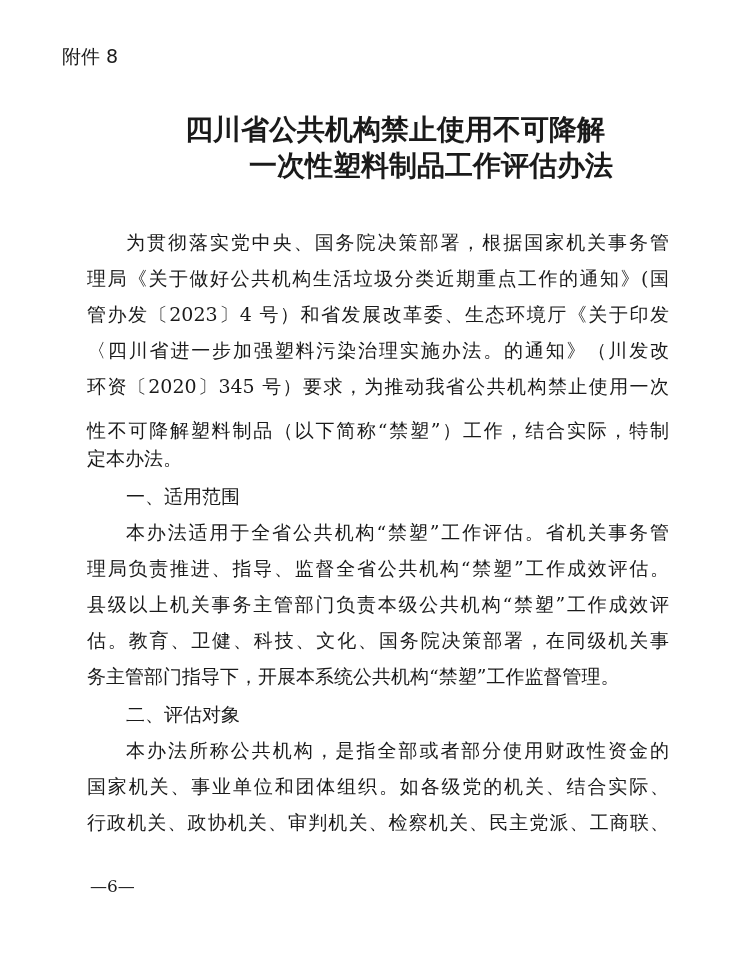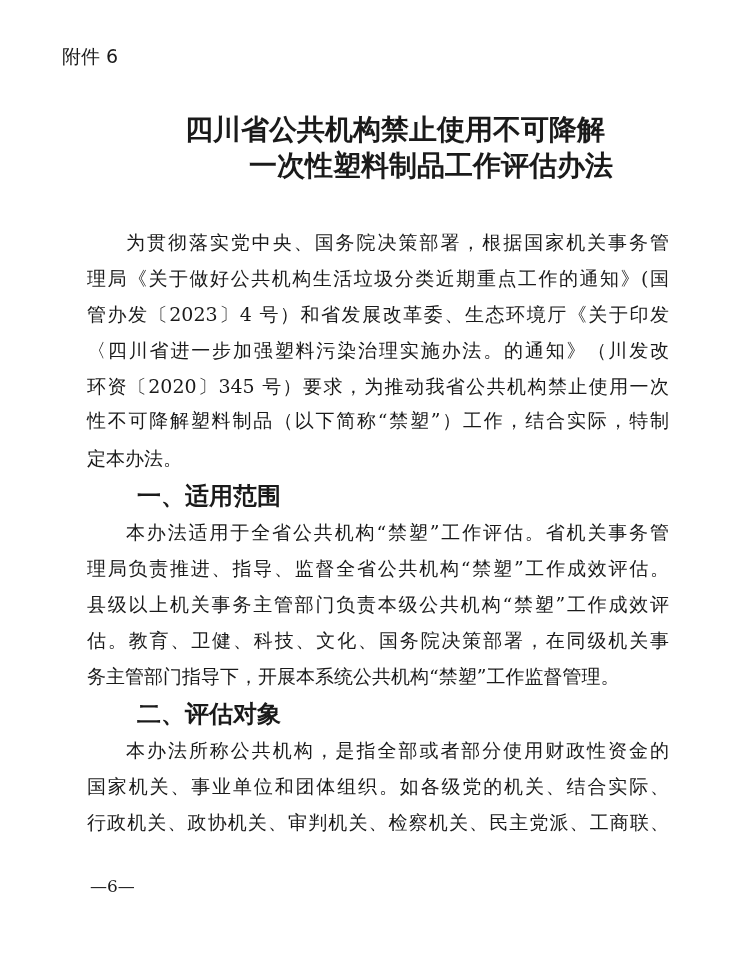--- a/index.html
+++ b/index.html
@@ -45,49 +45,49 @@
     line-height: 24px;
     white-space: nowrap;
     text-align: justify;
     text-align-last: justify;
     font-family: "DejaVu Serif", "Liberation Serif", serif;
   }
   .line.indent { left: 126px; width: 543px; }
   .line.last { text-align-last: left; }
   .heading {
     position: absolute;
-    left: 137px;
-    font-size: 24px;
+    left: 126px;
+    font-size: 19px;
     line-height: 24px;
-    font-weight: bold;
+    font-weight: normal;
     font-family: "DejaVu Sans", "Liberation Sans", sans-serif;
   }
   .footer {
     position: absolute;
     left: 90px;
     top: 876px;
     font-size: 17px;
     font-family: "DejaVu Serif", "Liberation Serif", serif;
   }
 </style>
 </head>
 <body>
 
 <div>
-  <div class="attachment">附件 6</div>
+  <div class="attachment">附件 8</div>
 
   <div class="title l1">四川省公共机构禁止使用不可降解</div>
   <div class="title l2">一次性塑料制品工作评估办法</div>
 
   <div class="line indent" style="top:230px">为贯彻落实党中央、国务院决策部署，根据国家机关事务管</div>
   <div class="line" style="top:266px">理局《关于做好公共机构生活垃圾分类近期重点工作的通知》(国</div>
   <div class="line" style="top:302px">管办发〔2023〕4 号）和省发展改革委、生态环境厅《关于印发</div>
   <div class="line" style="top:338px">〈四川省进一步加强塑料污染治理实施办法。的通知》（川发改</div>
   <div class="line" style="top:374px">环资〔2020〕345 号）要求，为推动我省公共机构禁止使用一次</div>
-  <div class="line" style="top:408px">性不可降解塑料制品（以下简称“禁塑”）工作，结合实际，特制</div>
+  <div class="line" style="top:418px">性不可降解塑料制品（以下简称“禁塑”）工作，结合实际，特制</div>
   <div class="line last" style="top:446px">定本办法。</div>
 
   <div class="heading" style="top:484px">一、适用范围</div>
   <div class="line indent" style="top:520px">本办法适用于全省公共机构“禁塑”工作评估。省机关事务管</div>
   <div class="line" style="top:556px">理局负责推进、指导、监督全省公共机构“禁塑”工作成效评估。</div>
   <div class="line" style="top:592px">县级以上机关事务主管部门负责本级公共机构“禁塑”工作成效评</div>
   <div class="line" style="top:628px">估。教育、卫健、科技、文化、国务院决策部署，在同级机关事</div>
   <div class="line last" style="top:664px">务主管部门指导下，开展本系统公共机构“禁塑”工作监督管理。</div>
 
   <div class="heading" style="top:702px">二、评估对象</div>

